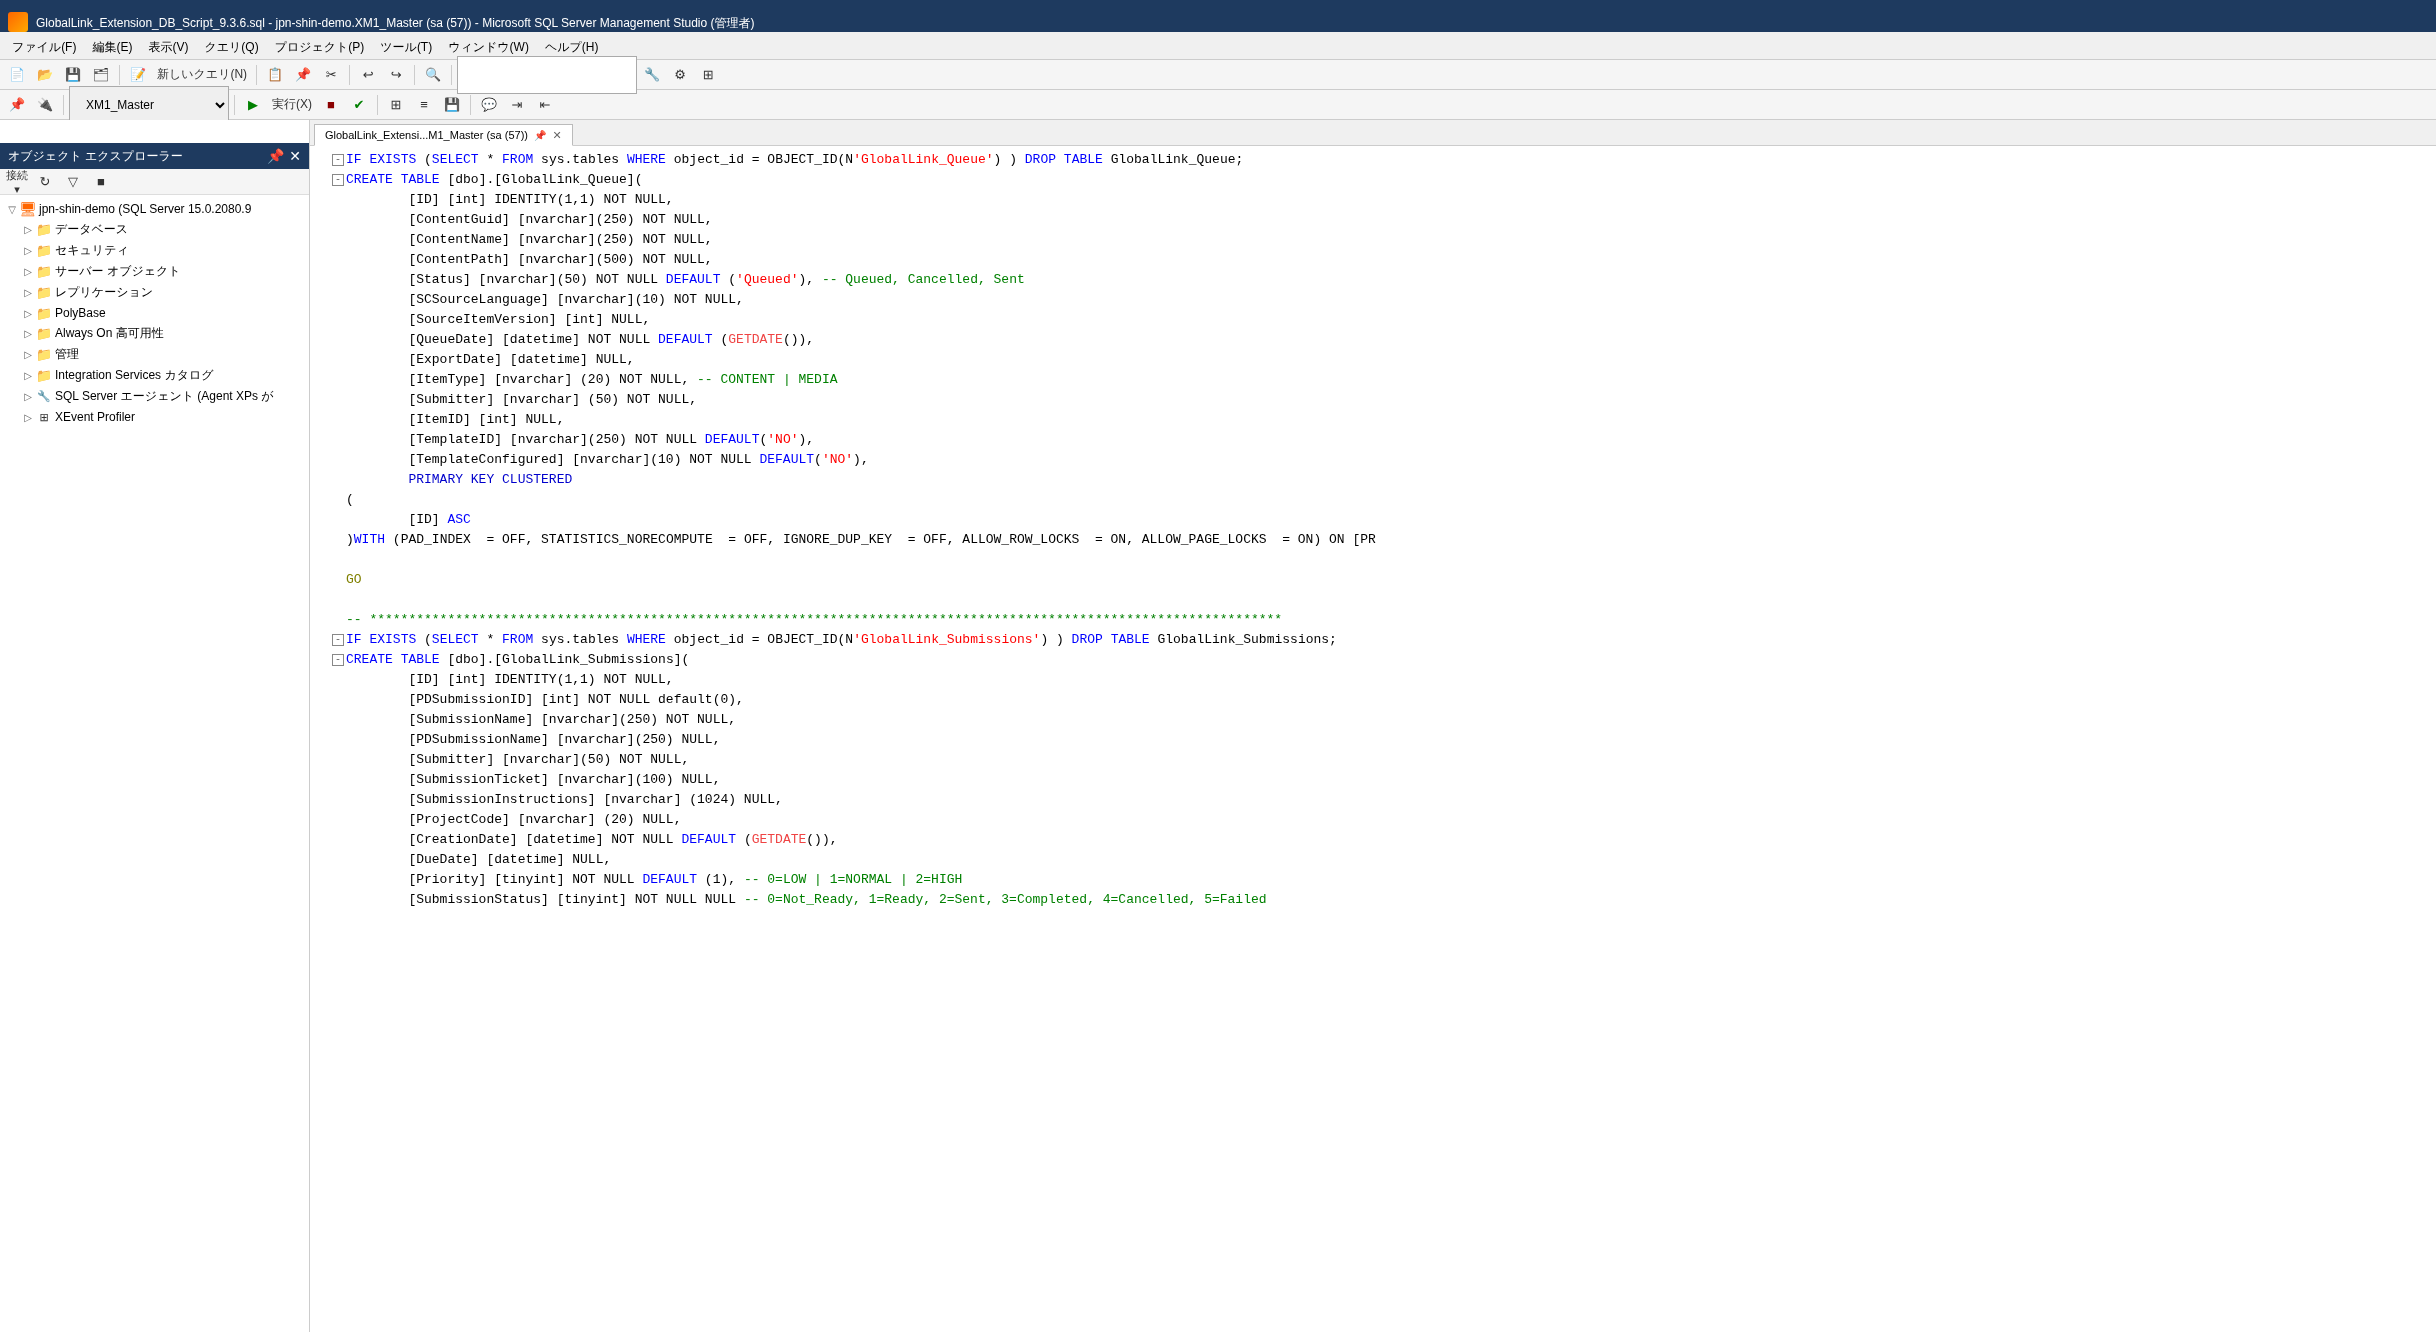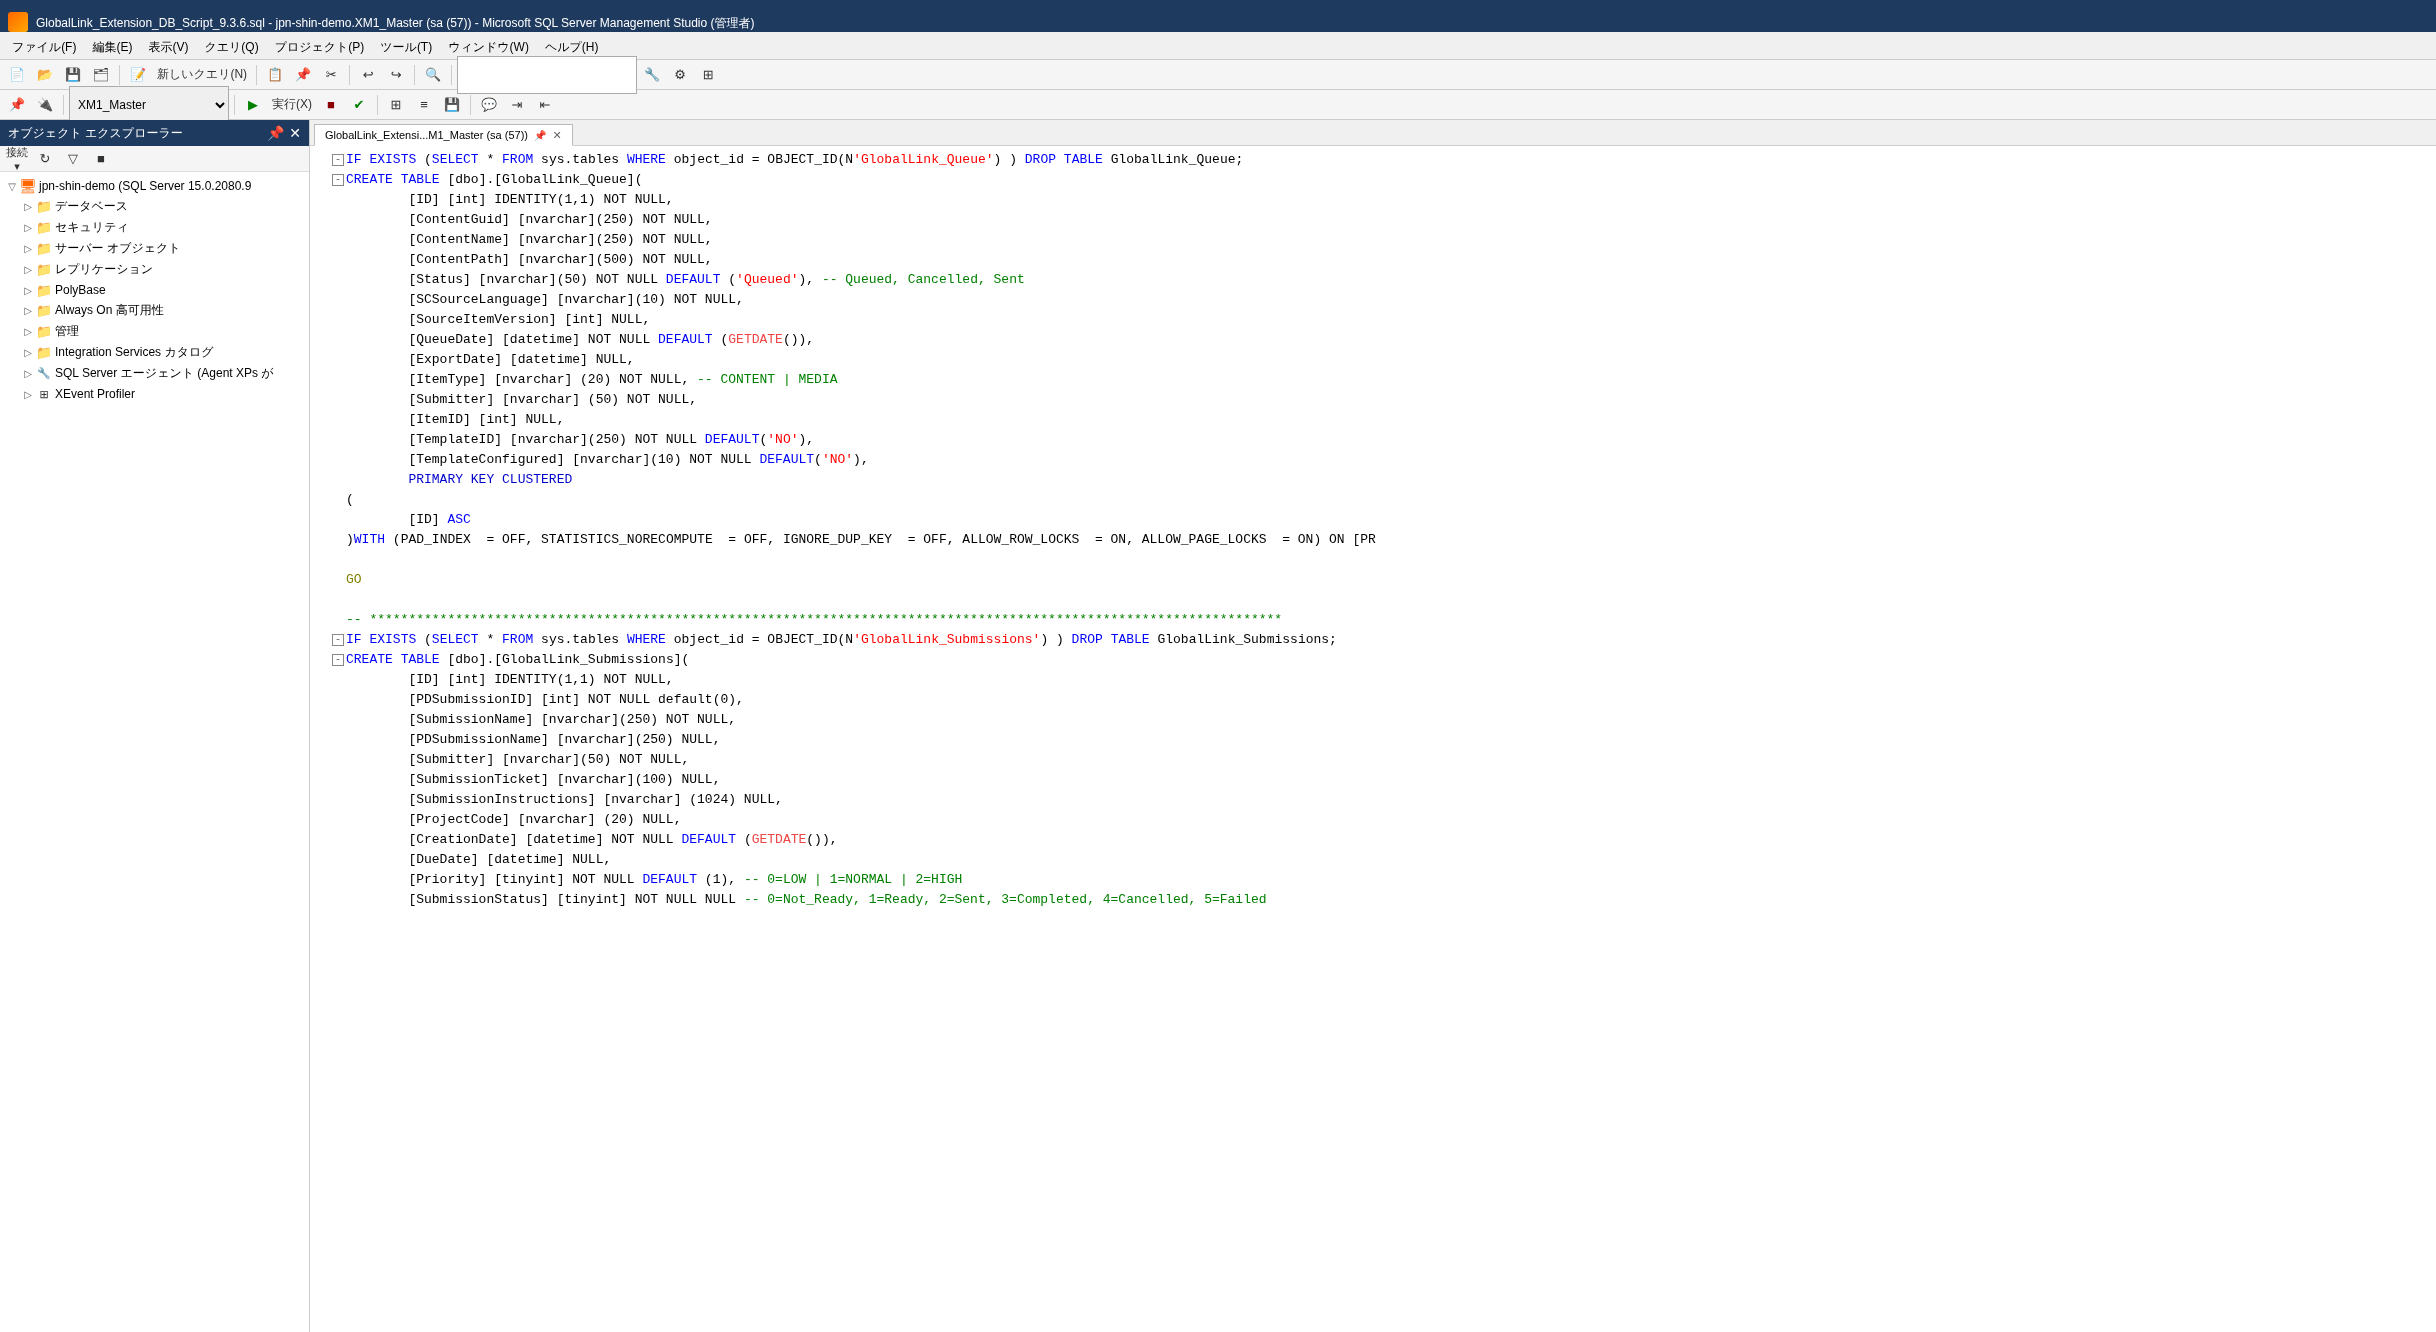--- a/index.html
+++ b/index.html
@@ -59,21 +59,21 @@
       color: #333;
     }
     .toolbar-sep {
       width: 1px; height: 20px;
       background: #ccc;
       margin: 0 3px;
     }
     .toolbar-input {
       height: 38px;
       border: 1px solid #aaa;
-      padding: 0 4px;
+      padding: 0 12px;
       font-size: 12px;
       width: 180px;
     }
     .toolbar-label {
       font-size: 12px;
       color: #333;
       padding: 0 4px;
     }
     
     
@@ -104,20 +104,21 @@
     }
     #sidebar-header {
       background: #1e3a5f;
       color: white;
       padding: 4px 8px;
       font-size: 12px;
       display: flex;
       align-items: center;
       justify-content: space-between;
       height: 26px;
+      margin-top: 23px;
     }
     #sidebar-toolbar {
       background: #f5f5f5;
       height: 26px;
       display: flex;
       align-items: center;
       padding: 0 4px;
       border-bottom: 1px solid #ddd;
       gap: 2px;
     }

